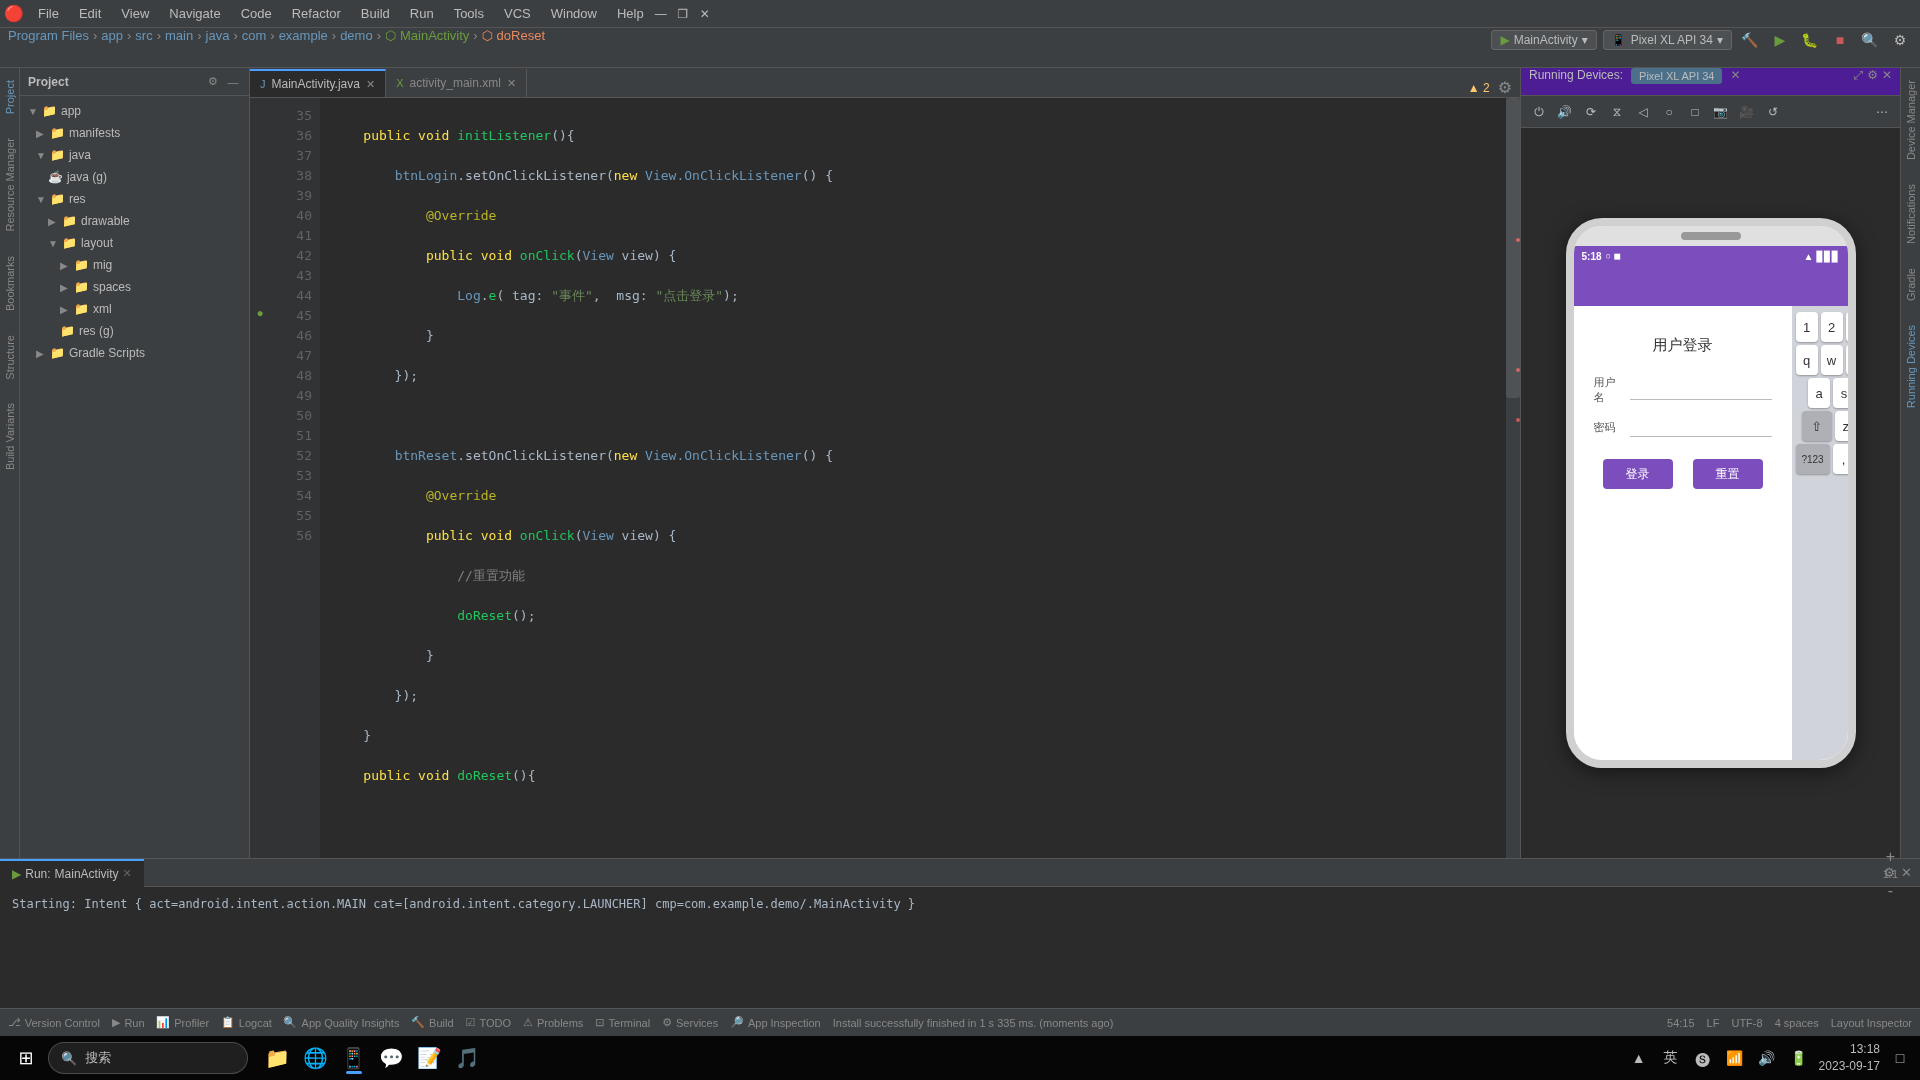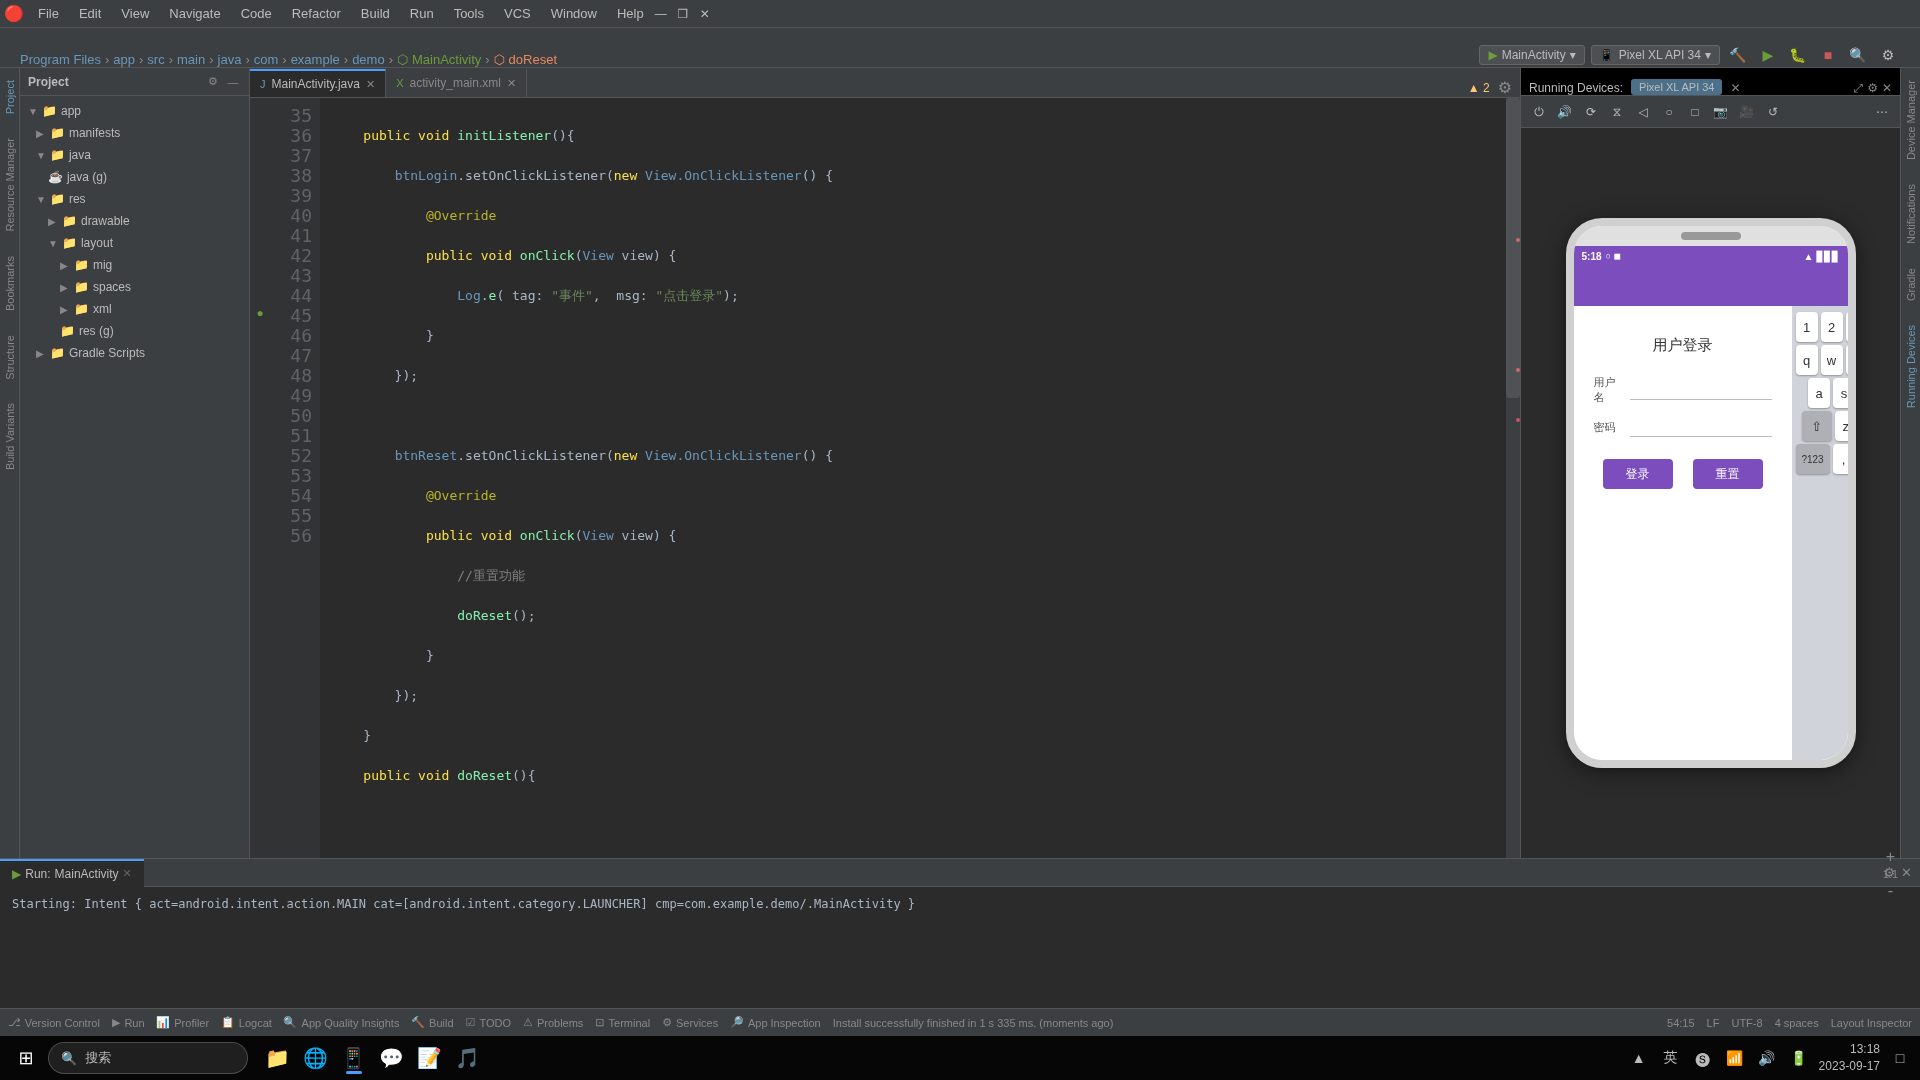--- a/index.html
+++ b/index.html
@@ -58,22 +58,22 @@
       color: #bbbbbb;
       font-size: 12px;
       cursor: pointer;
     }
 
     
     .toolbar {
       height: 40px;
       background: #3c3f41;
       display: flex;
-      align-items: flex-end;
-      padding: 0 20px;
+      align-items: flex-start;
+      padding: 0 8px;
       border-bottom: 1px solid #555;
       color: #bbbbbb;
     }
     .breadcrumb {
       display: flex;
       align-items: center;
       gap: 4px;
       font-size: 13px;
       color: #bbbbbb;
     }
@@ -219,21 +219,21 @@
       overflow: hidden;
       position: relative;
     }
     .line-numbers {
       width: 50px;
       background: #313335;
       padding: 8px 0;
       text-align: right;
       padding-right: 8px;
       font-family: 'Consolas', monospace;
-      font-size: 18px;
+      font-size: 13px;
       color: #606366;
       line-height: 20px;
       user-select: none;
       flex-shrink: 0;
       overflow: hidden;
     }
     .code-content {
       flex: 1;
       padding: 8px 12px;
       font-family: 'Consolas', monospace;
@@ -245,38 +245,38 @@
       position: relative;
     }
     .code-line {
       min-height: 20px;
       position: relative;
     }
     .kw { color: #fde047; }
     .kw2 { color: #6897bb; }
     .str { color: #6a8759; }
     .cmt { color: #808080; }
-    .fn { color: #86efac; }
+    .fn { color: #22c55e; }
     .cls { color: #6897bb; }
     .ann { color: #bbb529; }
     .punct { color: #a9b7c6; }
 
     
     .right-panel {
       width: 380px;
       background: #3c3f41;
       border-left: 1px solid #555;
       display: flex;
       flex-direction: column;
     }
     .device-panel-header {
       height: 28px;
-      background: #000000;
-      display: flex;
-      align-items: flex-end;
+      background: #4c1d95;
+      display: flex;
+      align-items: flex-start;
       padding: 0 8px;
       border-bottom: 1px solid #555;
       font-size: 12px;
       color: #bbbbbb;
       gap: 8px;
     }
     .device-toolbar {
       height: 32px;
       background: #3c3f41;
       display: flex;

